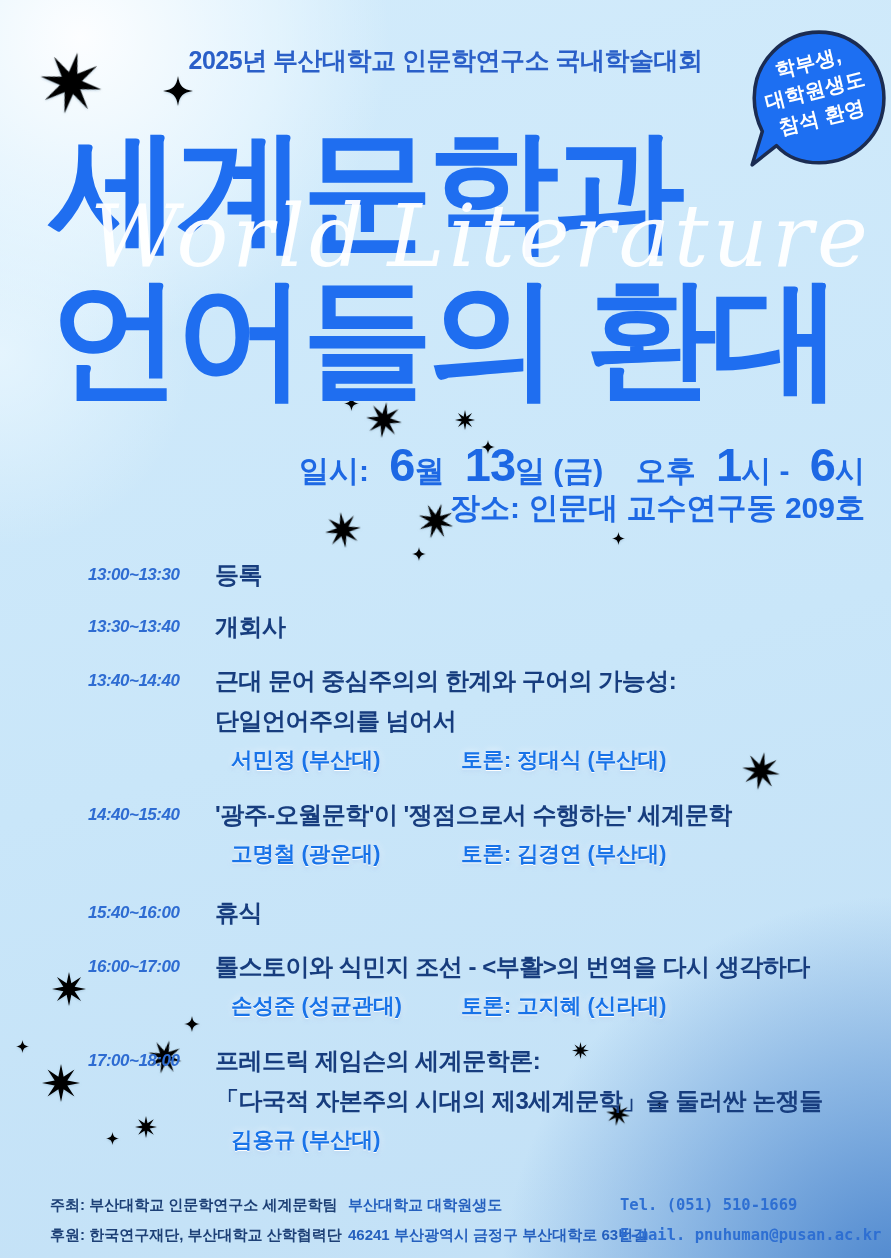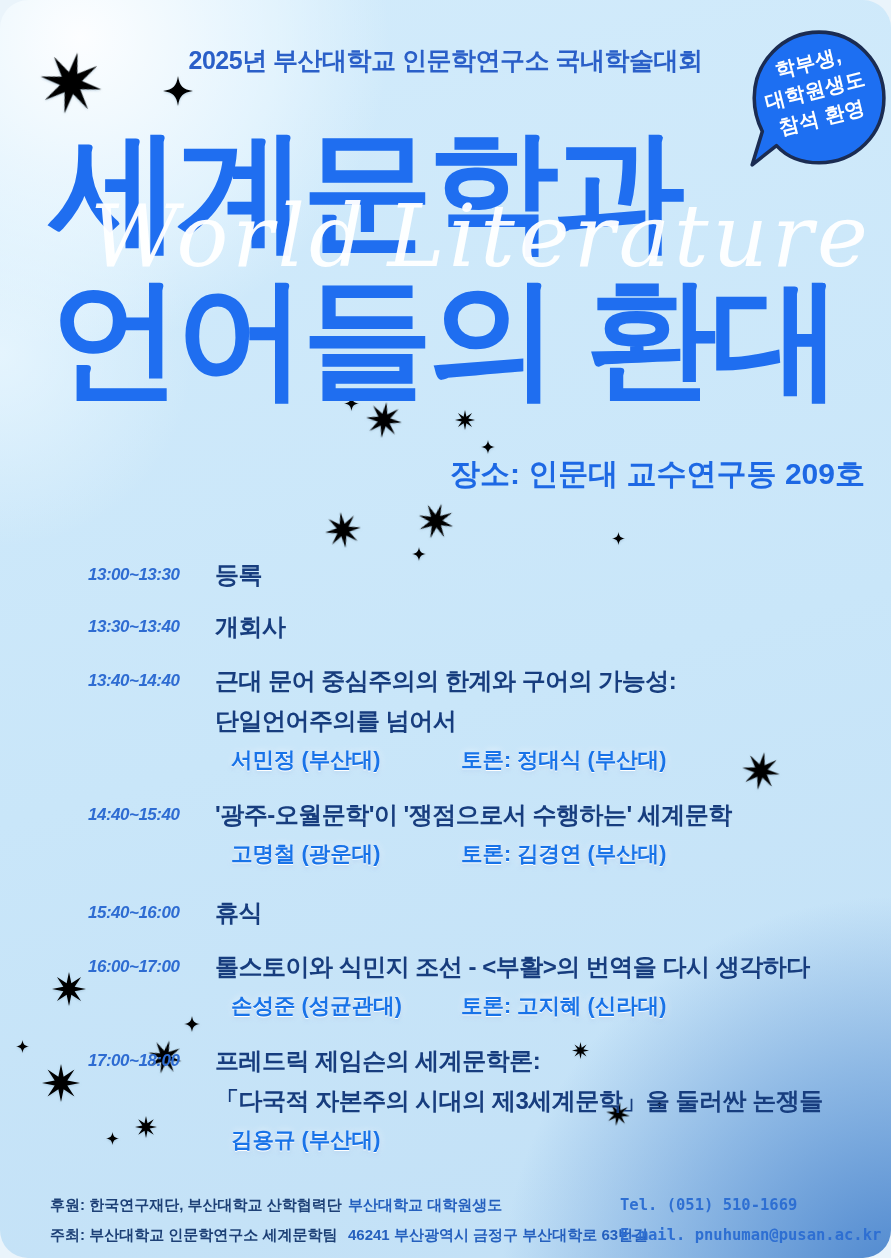--- a/index.html
+++ b/index.html
@@ -4,21 +4,20 @@
 <style>
   html,body{margin:0;padding:0;background:#eaf4fb;}
   .poster{
     position:relative;width:891px;height:1258px;overflow:hidden;
     font-family:"Liberation Sans",sans-serif;
     background:
       radial-gradient(circle 540px at 101% 103%, rgba(66,126,202,0.95) 0%, rgba(104,156,216,0.60) 42%, rgba(190,222,246,0) 74%),
       radial-gradient(circle 430px at 9% 3%, rgba(253,254,255,0.98) 0%, rgba(238,249,255,0.60) 46%, rgba(210,236,252,0) 72%),
       radial-gradient(circle 300px at 0% 28%, rgba(236,248,255,0.75) 0%, rgba(210,236,252,0) 65%),
       linear-gradient(165deg,#d2ebfb 0%,#c9e6f9 55%,#c2e0f6 100%);
-    border-radius: 28px;
   }
   .hidden-defs{position:absolute;width:0;height:0;overflow:hidden;}
   .star{position:absolute;filter:drop-shadow(0 1px 1px rgba(140,175,200,0.55));}
 
   .header{
     position:absolute;top:44px;left:0;width:100%;text-align:center;
     font-size:25px;font-weight:800;color:#2a5fc8;letter-spacing:-0.5px;
   }
 
   .bubble{position:absolute;left:738px;top:24px;width:152px;height:152px;}
@@ -41,21 +40,21 @@
     font-family:"DejaVu Serif",serif;font-style:italic;font-weight:400;
     font-size:86px;color:rgba(255,255,255,0.96);letter-spacing:4px;
     pointer-events:none;
     margin-left:12px;
   }
 
   .when{position:absolute;right:26px;top:441px;text-align:right;color:#1d68e4;z-index:3;}
   .when-line{font-size:30px;font-weight:800;line-height:1;white-space:nowrap;}
   .when .num{font-size:47px;font-weight:800;letter-spacing:-1px;}
   .when .gap{display:inline-block;width:12px;}
-  .where{margin-top:13px;font-size:30px;font-weight:800;color:#1d68e4;white-space:nowrap;}
+  .where{font-size:30px;font-weight:800;color:#1d68e4;white-space:nowrap;}
 
   .schedule{position:absolute;left:88px;top:555px;width:775px;height:660px;z-index:3;}
   .row{position:absolute;left:0;display:flex;}
   .time{
     flex:none;width:127px;font-size:17px;font-weight:700;color:#2e6cd2;
     line-height:40px;letter-spacing:-0.5px;white-space:nowrap;font-style:italic;
   }
   .body .stitle{
     font-size:24px;font-weight:800;color:#173d7e;line-height:40px;
     letter-spacing:-0.5px;white-space:nowrap;
@@ -169,20 +168,28 @@
     <div>세계문학과</div>
     <div>언어들의 환대</div>
   </div>
 
   <div class="watermark">
     <span>World</span>
     <span>Literature</span>
   </div>
 
   <div class="when">
+    <div class="when-line">
+      <span>일시:</span><span class="gap"></span>
+      <span class="num">6</span><span>월</span><span class="gap"></span>
+      <span class="num">13</span><span>일 (금)</span><span class="gap"></span><span class="gap"></span>
+      <span>오후</span><span class="gap"></span>
+      <span class="num">1</span><span>시 -</span><span class="gap"></span>
+      <span class="num">6</span><span>시</span>
+    </div>
     <div class="where">장소: 인문대 교수연구동 209호</div>
   </div>
 
   <div class="schedule">
 
     <div class="row" style="top:0">
       <div class="time">13:00~13:30</div>
       <div class="body">
           <div class="stitle">등록</div>
         </div>
@@ -244,22 +251,22 @@
         <div class="people">
           <span class="speaker">김용규 (부산대)</span>
         </div>
       </div>
     </div>
 
   </div>
 
   <div class="footer">
     <div class="fcol fcol1">
+      <div>주최: 부산대학교 인문학연구소 세계문학팀</div>
       <div>후원: 한국연구재단, 부산대학교 산학협력단</div>
-      <div>주최: 부산대학교 인문학연구소 세계문학팀</div>
     </div>
     <div class="fcol fcol2">
       <div>부산대학교 대학원생도</div>
       <div>46241 부산광역시 금정구 부산대학로 63번길</div>
     </div>
     <div class="fcol fcol3">
       <div>Tel. (051) 510-1669</div>
       <div>E-mail. pnuhuman@pusan.ac.kr</div>
     </div>
   </div>

